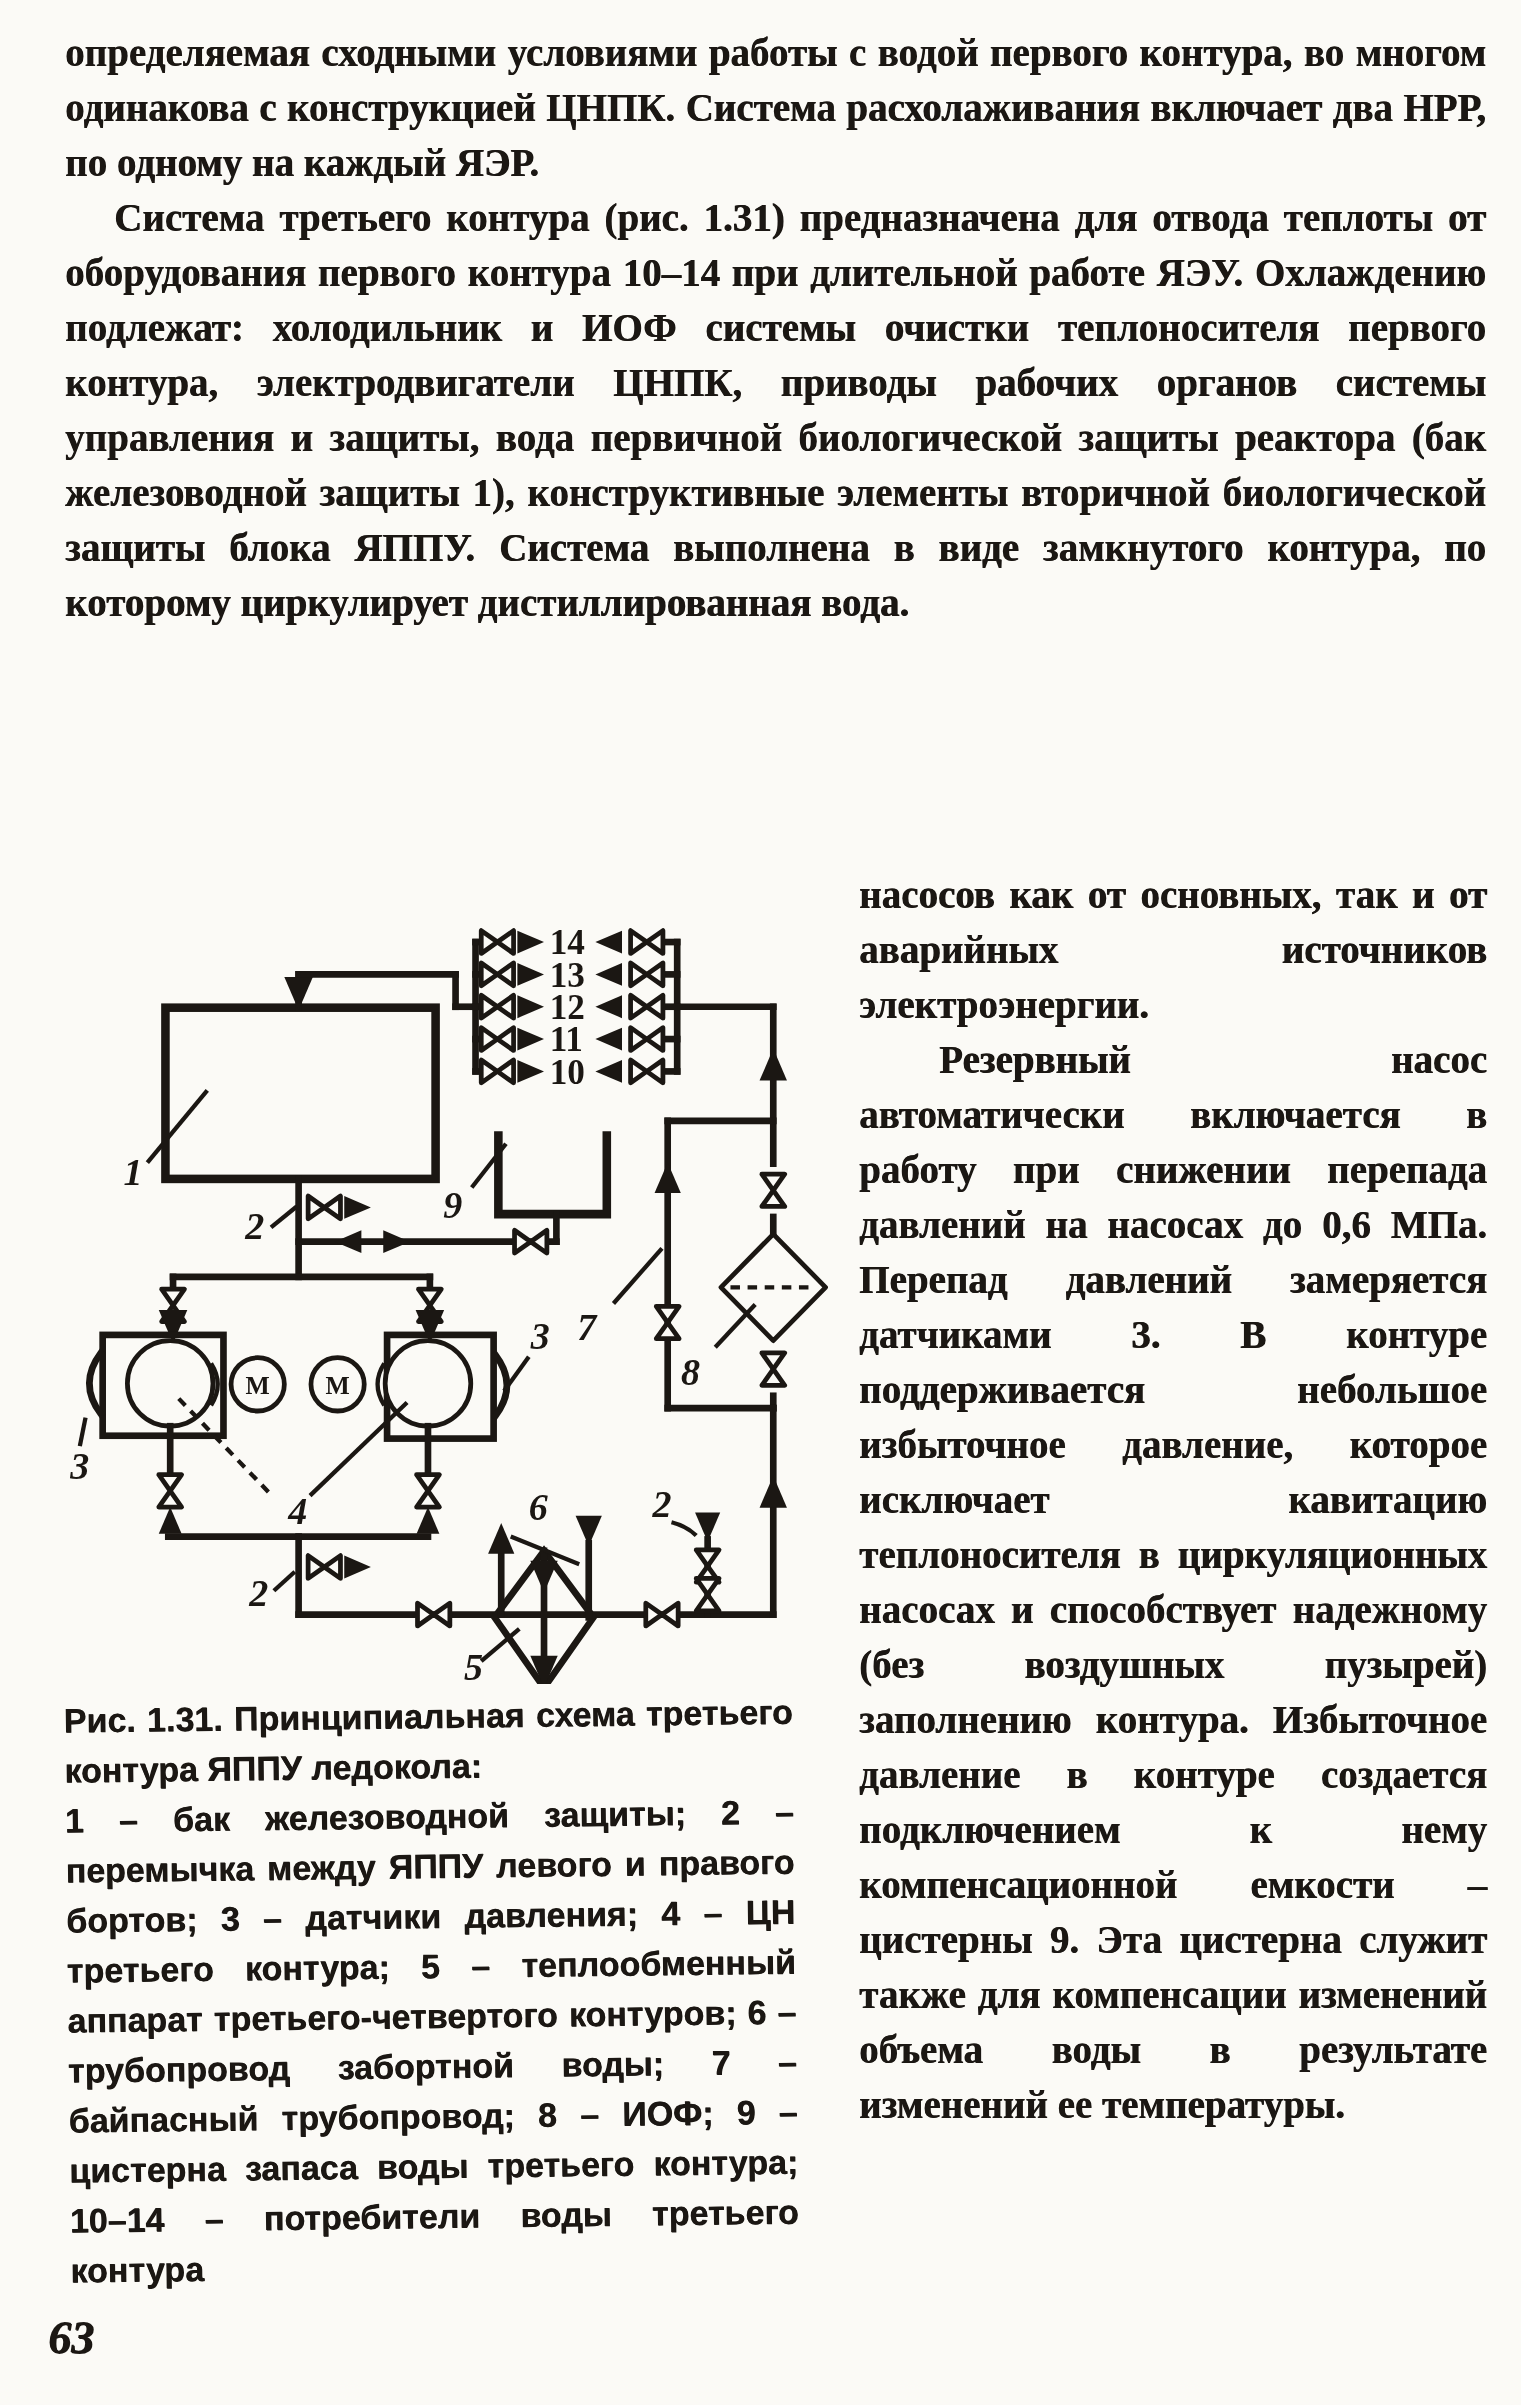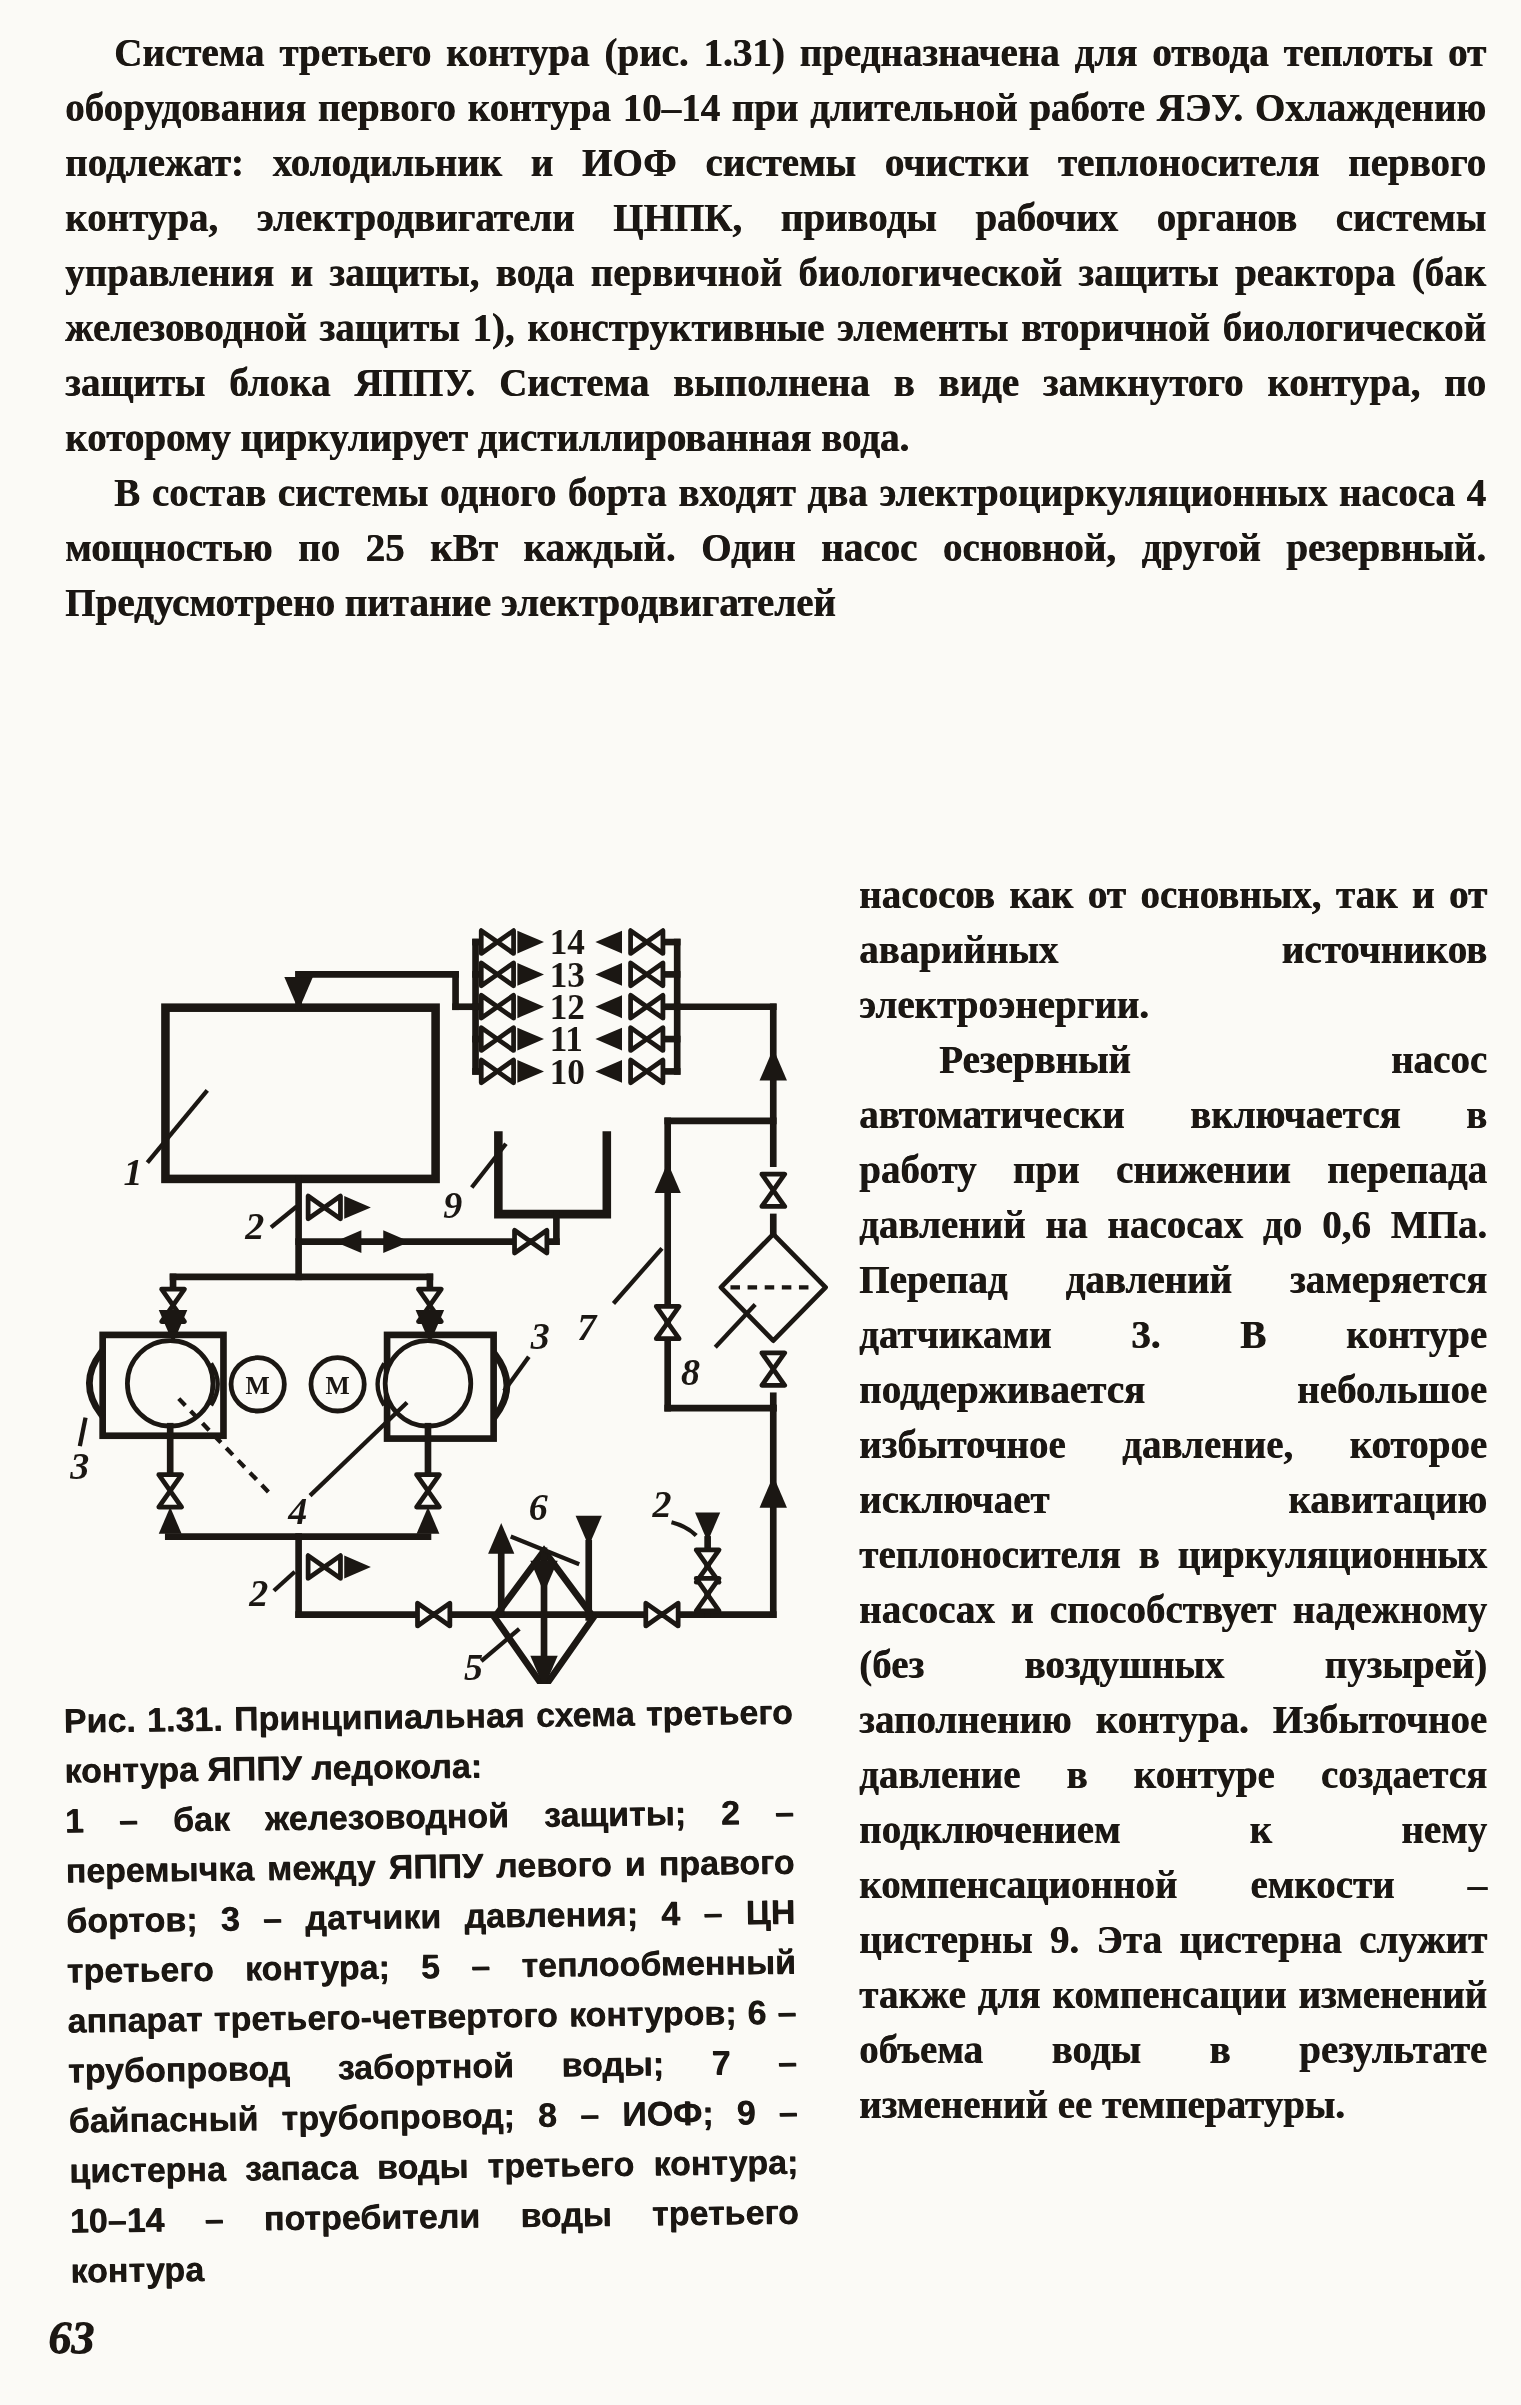--- a/index.html
+++ b/index.html
@@ -47,22 +47,22 @@
   #diagram text.num{font-size:37px;}
   #diagram text.lab{font-size:40px;font-style:italic;}
   #diagram text.mot{font-size:27px;text-anchor:middle;}
 </style>
 </head>
 <body>
 
 <div class="page">
 
   <div class="bodytext" id="block-top">
+    <p>определяемая сходными условиями работы с водой первого контура, во многом одинакова с конструкцией ЦНПК. Система расхолаживания включает два НРР, по одному на каждый ЯЭР.</p>
     <p class="indent">Система третьего контура (рис. 1.31) предназначена для отвода теплоты от оборудования первого контура 10–14 при длительной работе ЯЭУ. Охлаждению подлежат: холодильник и ИОФ системы очистки теплоносителя первого контура, электродвигатели ЦНПК, приводы рабочих органов системы управления и защиты, вода первичной биологической защиты реактора (бак железоводной защиты 1), конструктивные элементы вторичной биологической защиты блока ЯППУ. Система выполнена в виде замкнутого контура, по которому циркулирует дистиллированная вода.</p>
-    <p class="indent">В состав системы одного борта входят два электроциркуляционных насоса 4 мощностью по 25 кВт каждый. Один насос основной, другой резервный. Предусмотрено питание электродвигателей</p>
   </div>
 
   <div class="bodytext" id="block-right">
     <p>насосов как от основных, так и от аварийных источников электроэнергии.</p>
     <p class="indent">Резервный насос автоматически включается в работу при снижении перепада давлений на насосах до 0,6 МПа. Перепад давлений замеряется датчиками 3. В контуре поддерживается небольшое избыточное давление, которое исключает кавитацию теплоносителя в циркуляционных насосах и способствует надежному (без воздушных пузырей) заполнению контура. Избыточное давление в контуре создается подключением к нему компенсационной емкости – цистерны 9. Эта цистерна служит также для компенсации изменений объема воды в результате изменений ее температуры.</p>
   </div>
 
   <svg id="diagram" width="780" height="780" viewBox="0 0 820 820">
     <defs>
       <g id="bt">

